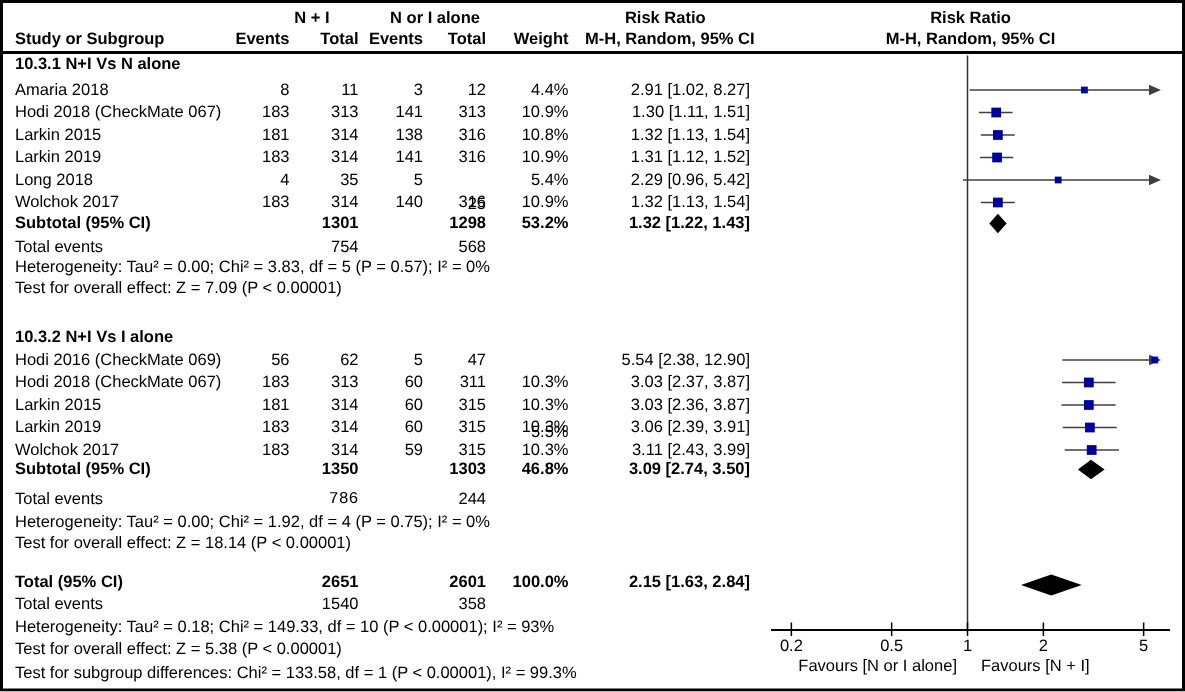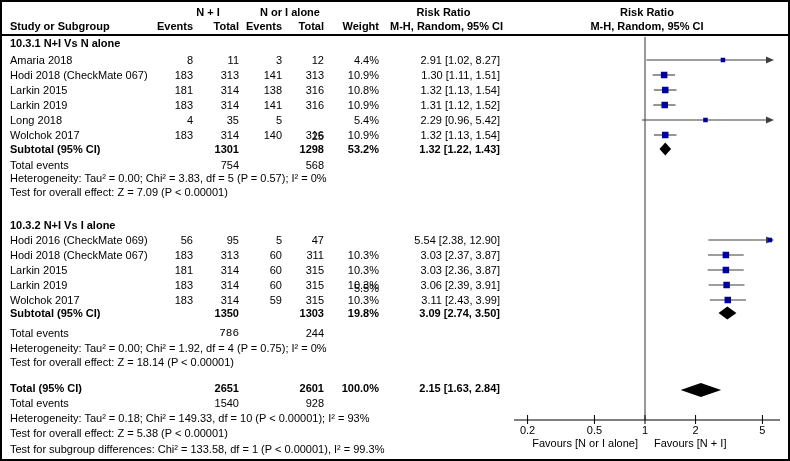--- a/index.html
+++ b/index.html
@@ -88,21 +88,21 @@
       <div class="cell r b" style="left: 317px; top: 140px; width: 60px;">53.2%</div>
       <div class="cell r b" style="left: 388px; top: 140px; width: 110px;">1.32 [1.22, 1.43]</div>
       <div class="cell" style="left: 8px; top: 156px; width: 175px;">Total events</div>
       <div class="cell r" style="left: 177px; top: 156px; width: 60px;">754</div>
       <div class="cell r" style="left: 262px; top: 156px; width: 60px;">568</div>
       <div class="cell" style="left: 8px; top: 169px; width: 470px;">Heterogeneity: Tau² = 0.00; Chi² = 3.83, df = 5 (P = 0.57); I² = 0%</div>
       <div class="cell" style="left: 8px; top: 183px; width: 470px;">Test for overall effect: Z = 7.09 (P &lt; 0.00001)</div>
       <div class="cell b" style="left: 8px; top: 216px; width: 300px;">10.3.2 N+I Vs I alone</div>
       <div class="cell" style="left: 8px; top: 231px; width: 175px;">Hodi 2016 (CheckMate 069)</div>
       <div class="cell r" style="left: 131px; top: 231px; width: 60px;">56</div>
-      <div class="cell r" style="left: 177px; top: 231px; width: 60px;">95</div>
+      <div class="cell r" style="left: 177px; top: 231px; width: 60px;">62</div>
       <div class="cell r" style="left: 220px; top: 231px; width: 60px;">5</div>
       <div class="cell r" style="left: 262px; top: 231px; width: 60px;">47</div>
       <div class="cell r" style="left: 317px; top: 231px; width: 60px; margin-top: 48px;">5.5%</div>
       <div class="cell r" style="left: 388px; top: 231px; width: 110px;">5.54 [2.38, 12.90]</div>
       <div class="cell" style="left: 8px; top: 246px; width: 175px;">Hodi 2018 (CheckMate 067)</div>
       <div class="cell r" style="left: 131px; top: 246px; width: 60px;">183</div>
       <div class="cell r" style="left: 177px; top: 246px; width: 60px;">313</div>
       <div class="cell r" style="left: 220px; top: 246px; width: 60px;">60</div>
       <div class="cell r" style="left: 262px; top: 246px; width: 60px;">311</div>
       <div class="cell r" style="left: 317px; top: 246px; width: 60px;">10.3%</div>
@@ -124,35 +124,35 @@
       <div class="cell" style="left: 8px; top: 291px; width: 175px;">Wolchok 2017</div>
       <div class="cell r" style="left: 131px; top: 291px; width: 60px;">183</div>
       <div class="cell r" style="left: 177px; top: 291px; width: 60px;">314</div>
       <div class="cell r" style="left: 220px; top: 291px; width: 60px;">59</div>
       <div class="cell r" style="left: 262px; top: 291px; width: 60px;">315</div>
       <div class="cell r" style="left: 317px; top: 291px; width: 60px;">10.3%</div>
       <div class="cell r" style="left: 388px; top: 291px; width: 110px;">3.11 [2.43, 3.99]</div>
       <div class="cell b" style="left: 8px; top: 304px; width: 175px;">Subtotal (95% CI)</div>
       <div class="cell r b" style="left: 177px; top: 304px; width: 60px;">1350</div>
       <div class="cell r b" style="left: 262px; top: 304px; width: 60px;">1303</div>
-      <div class="cell r b" style="left: 317px; top: 304px; width: 60px;">19.8%</div>
+      <div class="cell r b" style="left: 317px; top: 304px; width: 60px;">46.8%</div>
       <div class="cell r b" style="left: 388px; top: 304px; width: 110px;">3.09 [2.74, 3.50]</div>
       <div class="cell" style="left: 8px; top: 324px; width: 175px;">Total events</div>
       <div class="cell r" style="left: 177px; top: 324px; width: 60px; font-family: Liberation Mono, monospace;">786</div>
       <div class="cell r" style="left: 262px; top: 324px; width: 60px;">244</div>
       <div class="cell" style="left: 8px; top: 339px; width: 470px;">Heterogeneity: Tau² = 0.00; Chi² = 1.92, df = 4 (P = 0.75); I² = 0%</div>
       <div class="cell" style="left: 8px; top: 353px; width: 470px;">Test for overall effect: Z = 18.14 (P &lt; 0.00001)</div>
       <div class="cell b" style="left: 8px; top: 379px; width: 175px;">Total (95% CI)</div>
       <div class="cell r b" style="left: 177px; top: 379px; width: 60px;">2651</div>
       <div class="cell r b" style="left: 262px; top: 379px; width: 60px;">2601</div>
       <div class="cell r b" style="left: 317px; top: 379px; width: 60px;">100.0%</div>
       <div class="cell r b" style="left: 388px; top: 379px; width: 110px;">2.15 [1.63, 2.84]</div>
       <div class="cell" style="left: 8px; top: 394px; width: 175px;">Total events</div>
       <div class="cell r" style="left: 177px; top: 394px; width: 60px;">1540</div>
-      <div class="cell r" style="left: 262px; top: 394px; width: 60px;">928</div>
+      <div class="cell r" style="left: 262px; top: 394px; width: 60px;">358</div>
       <div class="cell" style="left: 8px; top: 409px; width: 470px;">Heterogeneity: Tau² = 0.18; Chi² = 149.33, df = 10 (P &lt; 0.00001); I² = 93%</div>
       <div class="cell" style="left: 8px; top: 424px; width: 470px;">Test for overall effect: Z = 5.38 (P &lt; 0.00001)</div>
       <div class="cell" style="left: 8px; top: 440px; width: 470px;">Test for subgroup differences: Chi² = 133.58, df = 1 (P &lt; 0.00001), I² = 99.3%</div>
     </div>
 
   <svg id="plot" width="790" height="461" viewBox="0 0 790 461">
       <line x1="643" y1="35" x2="643" y2="418" stroke="#333333" stroke-width="1"></line>
       <line x1="644.4448288560021" y1="58" x2="764" y2="58" stroke="#3F3F3F" stroke-width="1.1"></line>
       <polygon points="772,58 764,54.5 764,61.5" fill="#3F3F3F"></polygon>
       <line x1="764" y1="58" x2="766" y2="58" stroke="#3F3F3F" stroke-width="1.1"></line>

